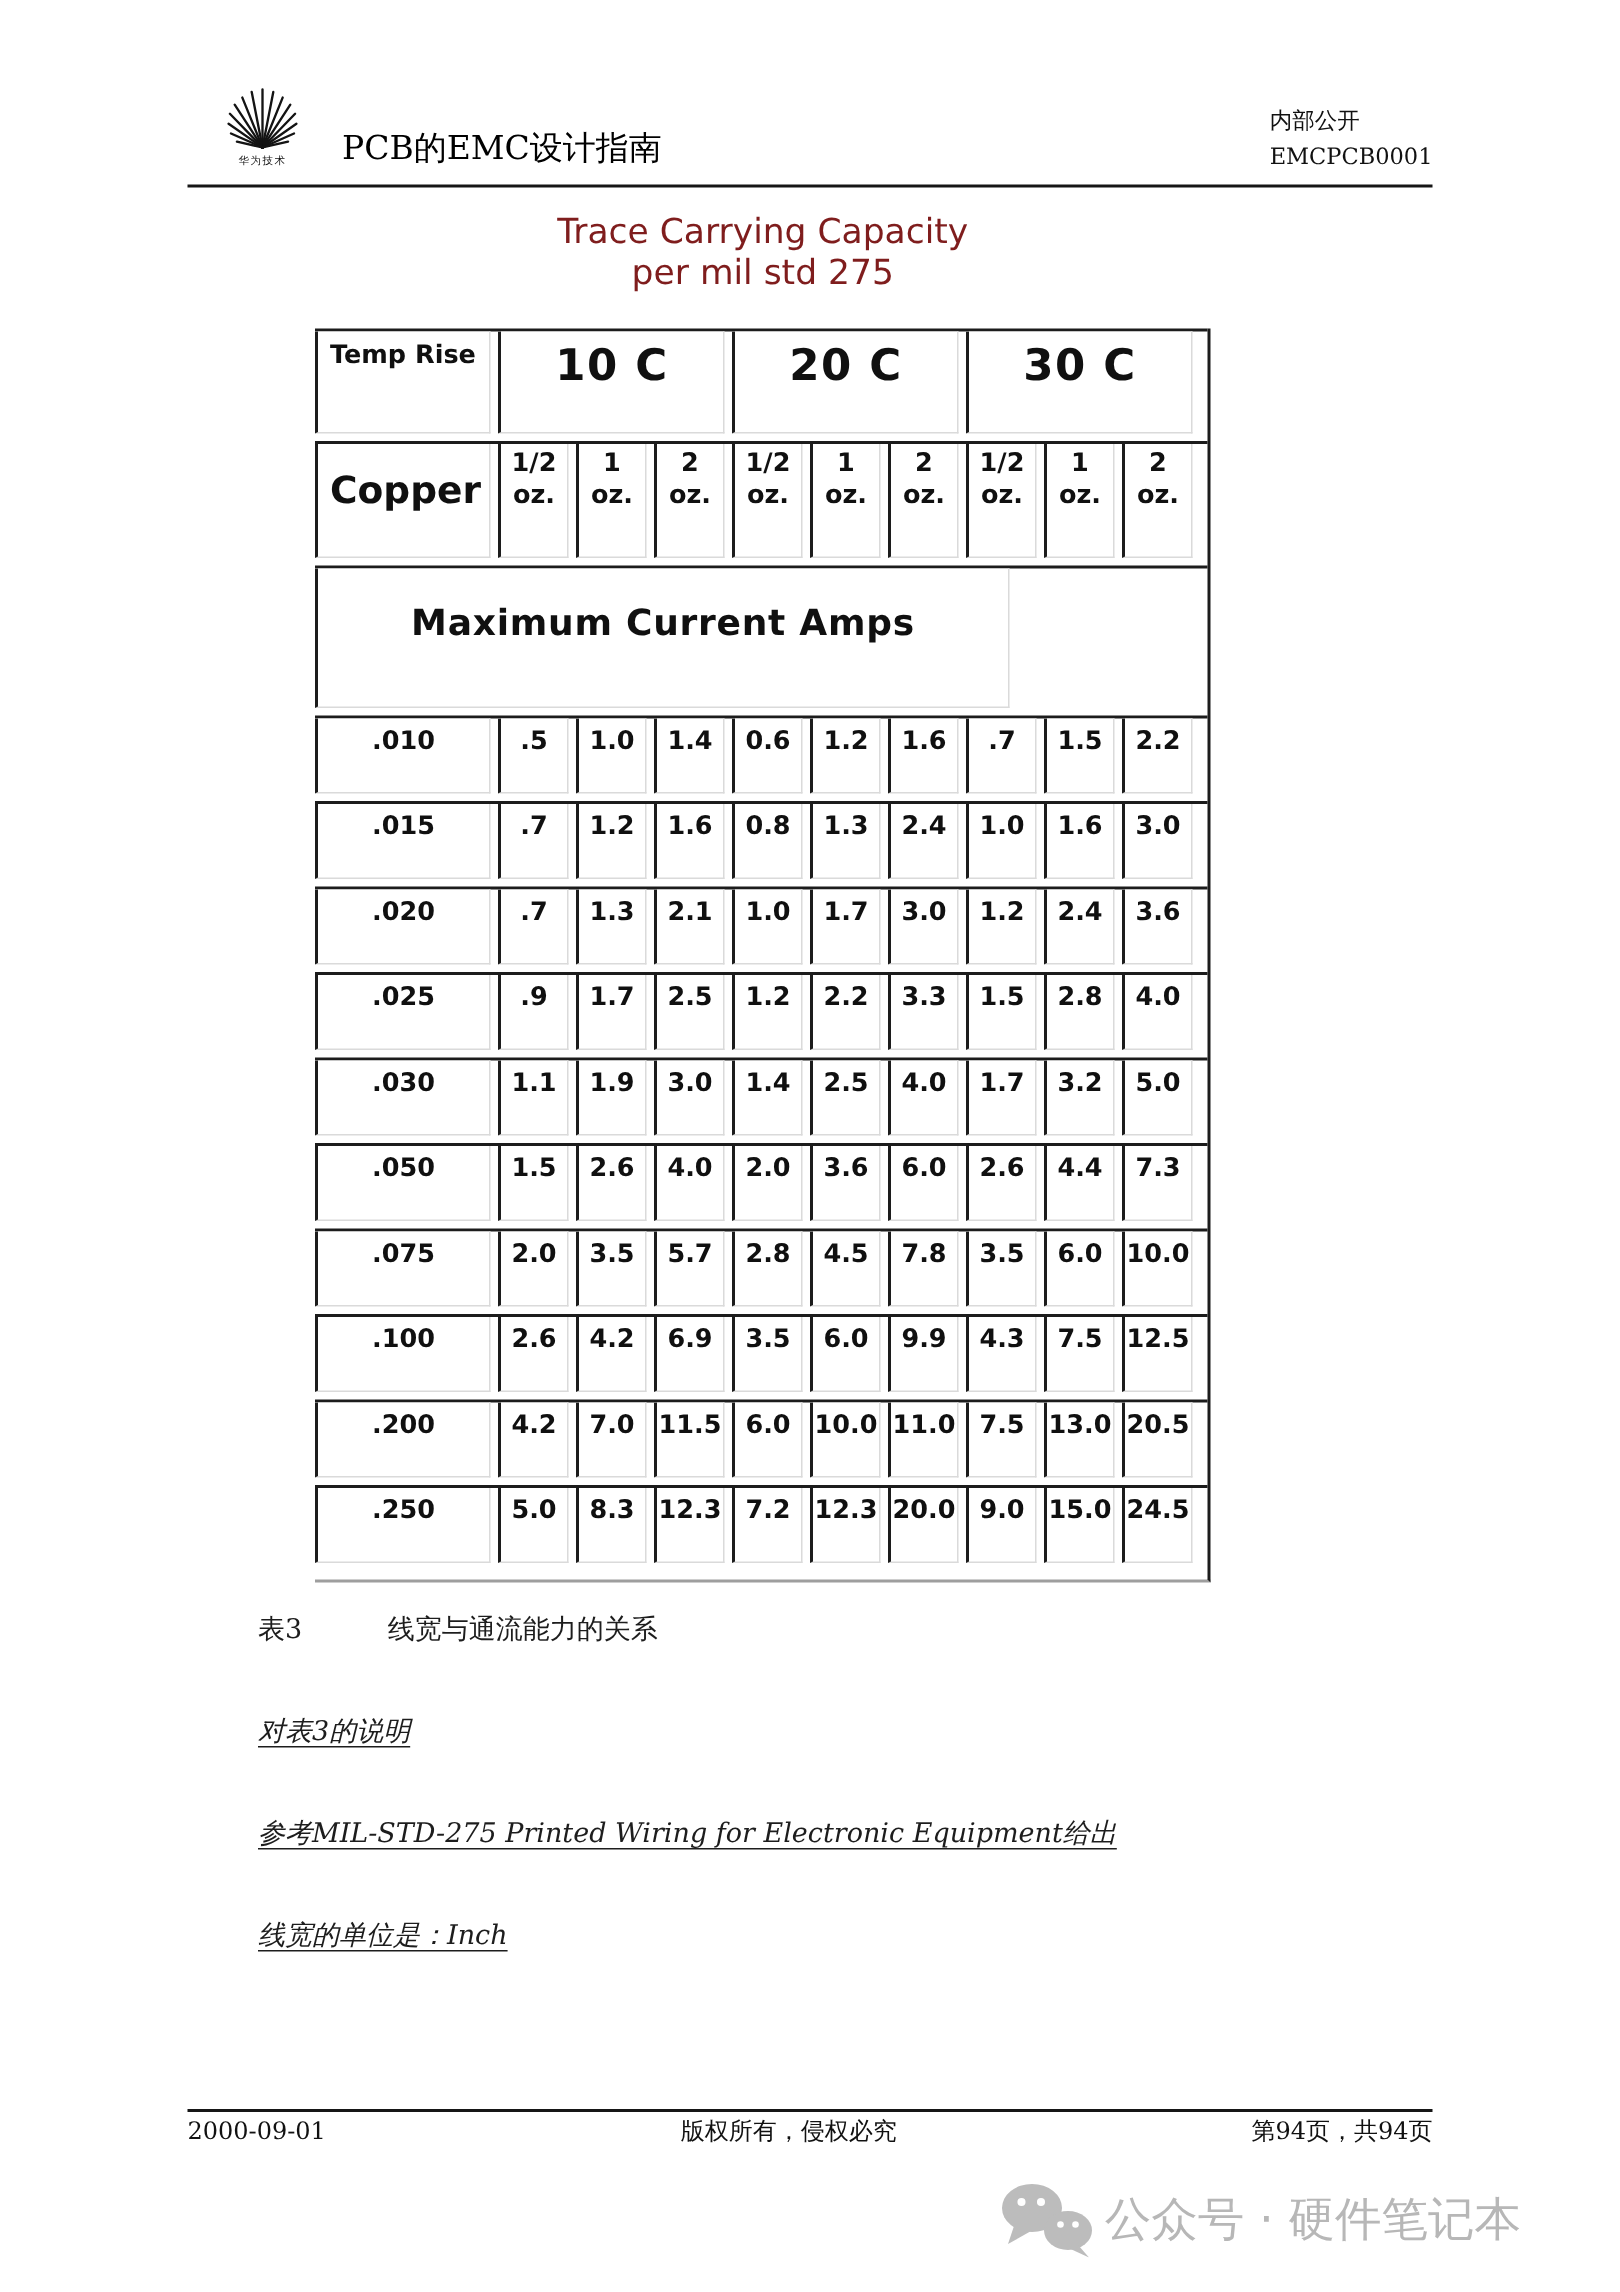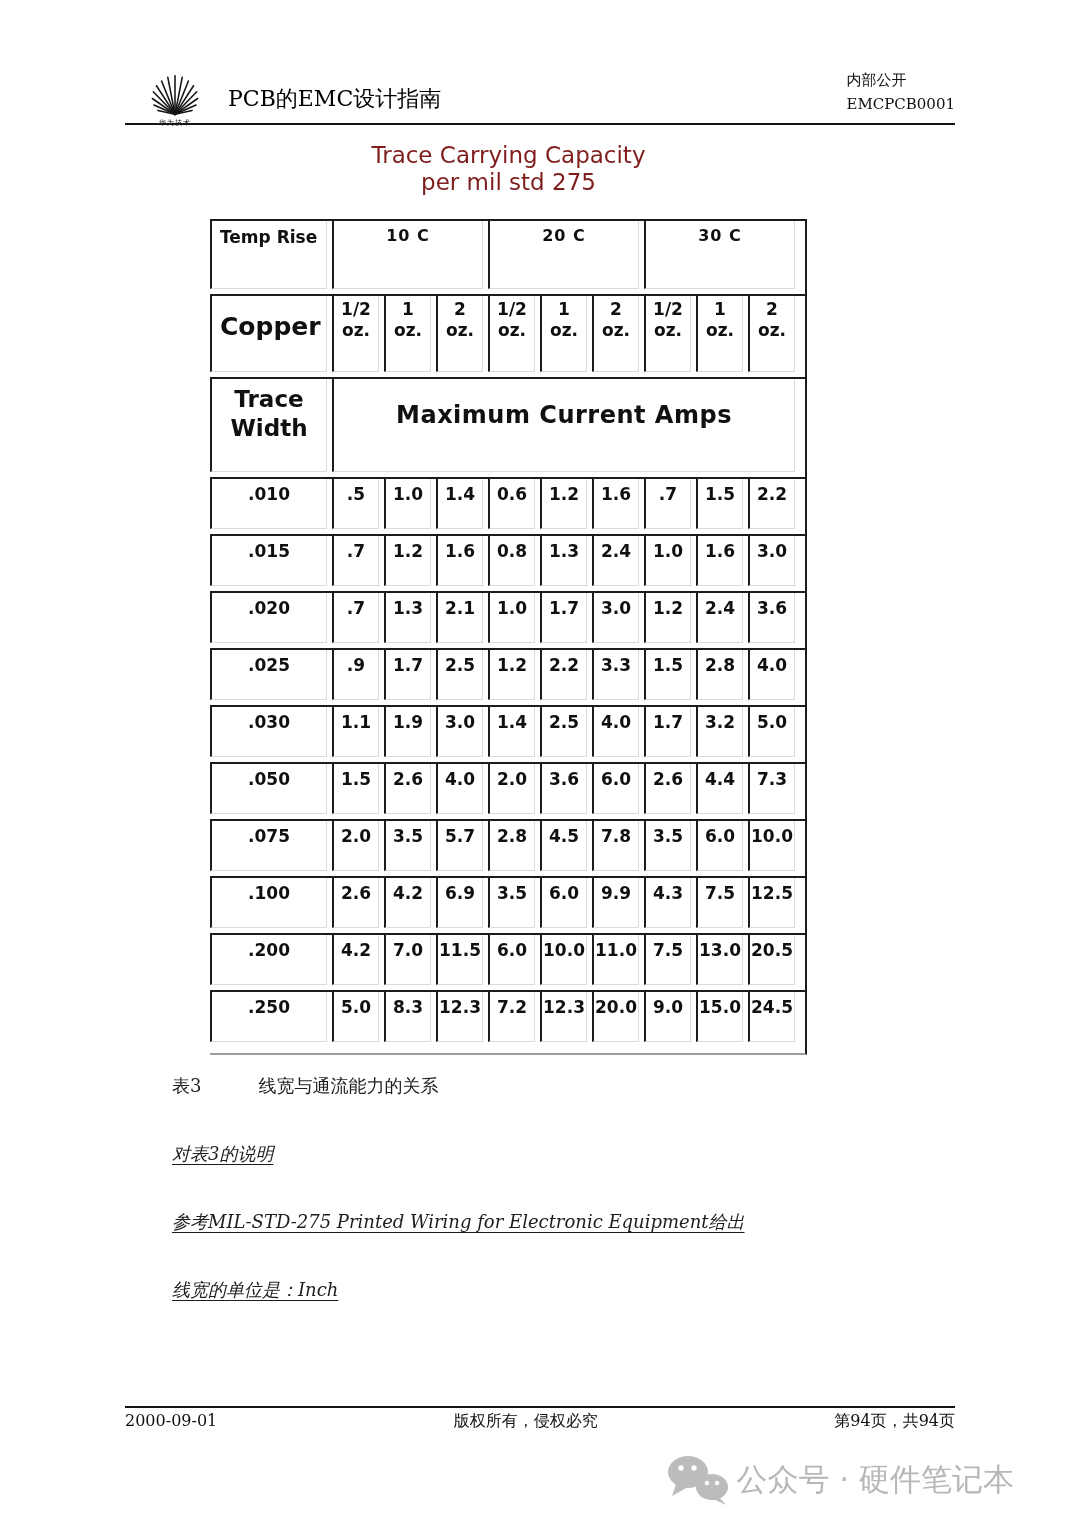--- a/index.html
+++ b/index.html
@@ -2,21 +2,21 @@
 <html><head>
 <meta charset="utf-8">
 <style>
   html,body { margin:0; padding:0; background:#888; }
   .page {
     position:relative; width:1080px; height:1528px; margin:0 auto;
     background:#ffffff; overflow:hidden;
     font-family:"DejaVu Serif", serif; color:#111;
   }
   
-  .logo { position:absolute; left:146px; top:72px; width:58px; text-align:center; }
+  .logo { position:absolute; left:146px; top:56px; width:58px; text-align:center; }
   .logo svg { display:block; margin:0 auto; }
   .logo-caption { font-size:7px; letter-spacing:1px; color:#111; white-space:nowrap; }
   .doc-title { position:absolute; left:228px; top:84px; font-size:22px; color:#000000; }
   .class-block { position:absolute; right:125px; top:68px; text-align:left; font-size:15px; line-height:1.6; }
   .header-rule { position:absolute; left:125px; right:125px; top:123px; border-top:2px solid #161616; }
 
   
   .chart-title {
     position:absolute; left:210px; top:142px; width:597px; text-align:center;
     font-family:"DejaVu Sans", sans-serif; font-size:23px; line-height:1.18; color:#7f1d1d;
@@ -41,21 +41,21 @@
   .cv  { width:47px;  flex:none; }
   .cs3 { width:151px; flex:none; }
   .cs9 { width:463px; flex:none; }
   .last { margin-right:7px; }
   .ra .tcell { min-height:68px; }
   .rb .tcell { min-height:76px; }
   .rc { margin-top:3px; }
   .rc .tcell { min-height:93px; }
   .drow .tcell { min-height:50px; }
   .temp-rise-cell { font-size:17px; padding:6px 0 0 8px; }
-  .tempc-cell { font-size:16px; text-align:center; padding-top:5px; letter-spacing:1px; }
+  .tempc-cell { font-size:29px; text-align:center; padding-top:5px; letter-spacing:1px; }
   .copper-cell { font-size:25px; padding:16px 0 0 8px; }
   .oz-cell { font-size:17px; text-align:center; padding-top:3px; line-height:1.25; }
   .oz-cell span { display:block; }
   .tw-cell { font-size:23px; text-align:center; padding-top:6px; line-height:1.25; }
   .mca-cell { font-size:24px; text-align:center; padding-top:22px; letter-spacing:0.5px; }
   .val { font-size:17px; text-align:center; padding-top:5px; }
 
   
   .notes { position:absolute; left:172px; top:1074px; font-size:18px; color:#1d1d1d; }
   .caption { margin-bottom:17px; }
@@ -159,24 +159,20 @@
           <span>1</span>
           <span>oz.</span>
         </div>
       <div class="tcell cv oz-cell last">
           <span>2</span>
           <span>oz.</span>
         </div>
     </div>
 
     <div class="trow rc">
-      <div class="tcell c0 tw-cell">
-        <div>Trace</div>
-        <div>Width</div>
-      </div>
       <div class="tcell cs9 mca-cell last">Maximum Current Amps</div>
     </div>
 
     <div id="data-rows">
         <div class="trow drow">
           <div class="tcell c0 val">.010</div>
           <div class="tcell cv val">.5</div>
           <div class="tcell cv val">1.0</div>
           <div class="tcell cv val">1.4</div>
           <div class="tcell cv val">0.6</div>

